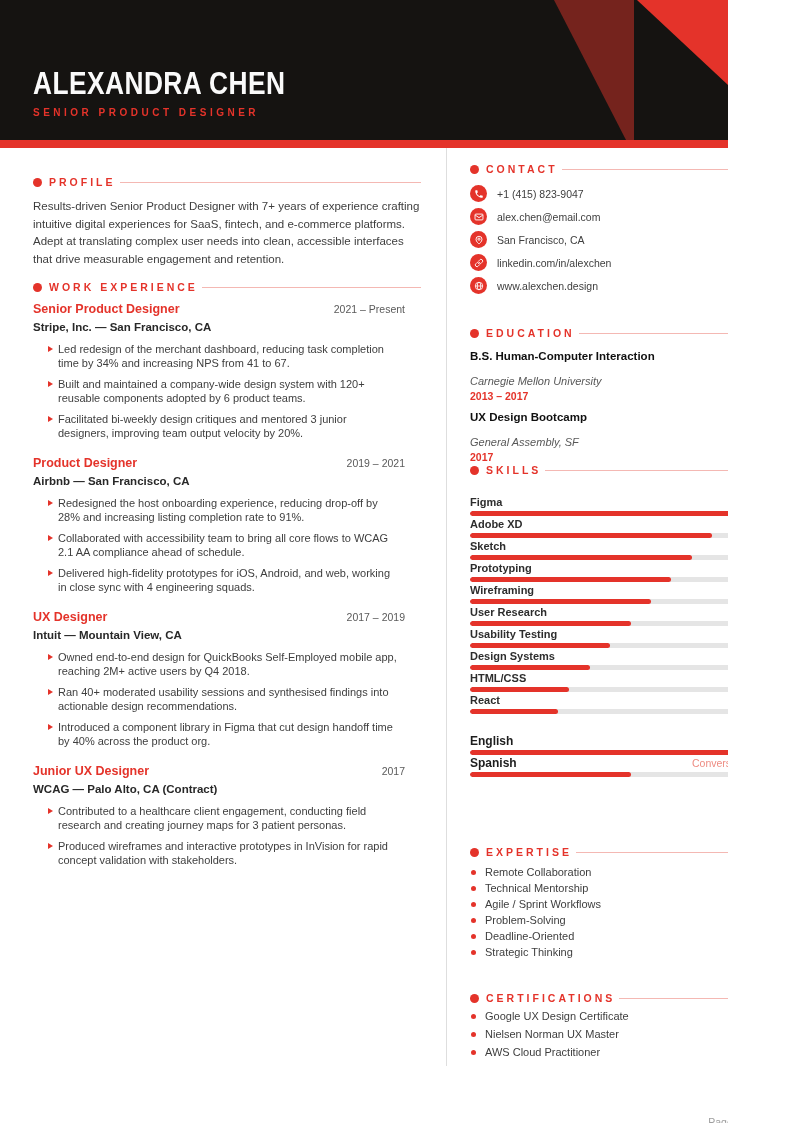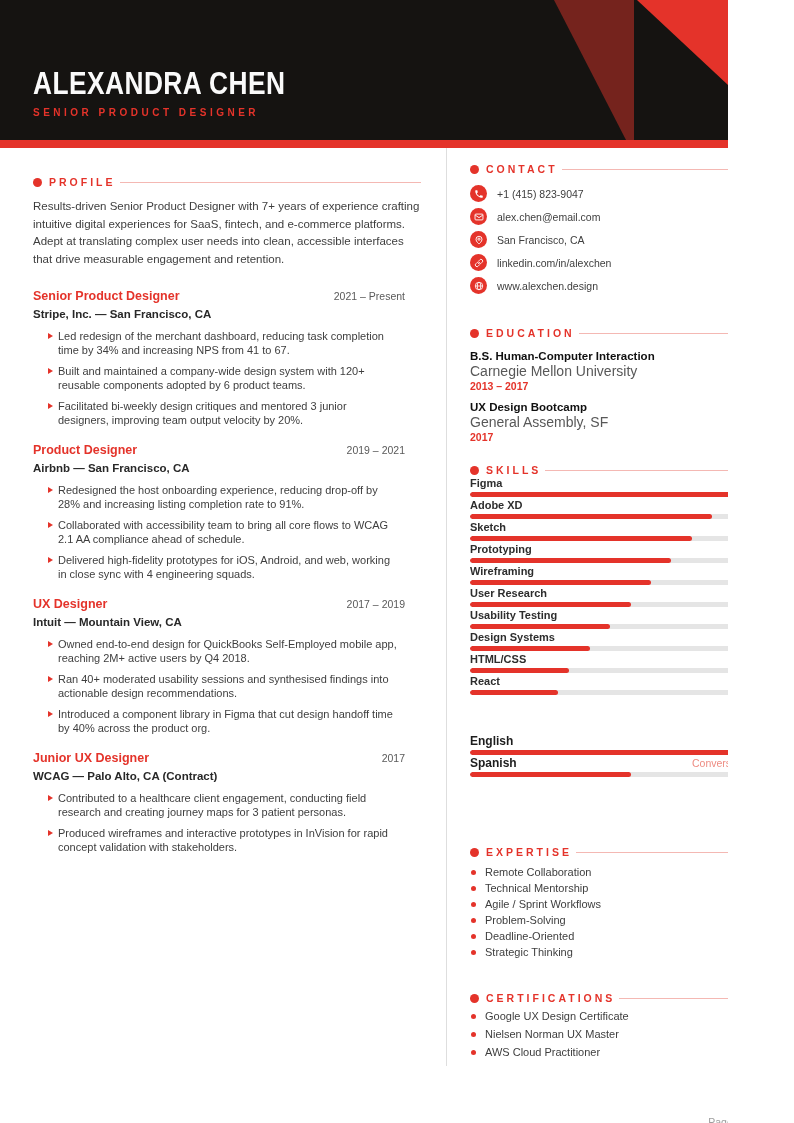--- a/index.html
+++ b/index.html
@@ -53,25 +53,25 @@
   .c-row { display:flex; align-items:center; height:17px; margin-bottom:6px; }
   .c-ic { width:17px; height:17px; border-radius:50%; background:var(--accent,#e4332a); flex:0 0 auto;
           display:flex; align-items:center; justify-content:center; }
   .c-ic svg { width:10px; height:10px; display:block; }
   .c-tx { margin-left:10px; font-size:10.5px; color:#3e3e3e; }
 
   
   .edu-list { margin-top:9px; }
   .edu { margin-bottom:7px; }
   .edu-degree { font-size:11.5px; font-weight:bold; color:#101010; line-height:14px; }
-  .edu-school { margin-top:2px; font-size:14px; color:#585858; line-height:13px; }
+  .edu-school { margin-top:12px; font-size:11px; font-style:italic; color:#585858; line-height:13px; }
   .edu-dates { margin-top:2px; font-size:10.5px; font-weight:bold; color:var(--accent,#e4332a); line-height:13px; }
 
   
-  .skill-list { margin-top:0; }
+  .skill-list { margin-top:19px; }
   .skill { margin-bottom:2px; }
   .skill-name { font-size:11px; font-weight:600; color:#2d2d2d; line-height:13px; margin-bottom:2px; }
   .bar-track { height:5px; background:#e5e5e5; border-radius:2.5px; overflow:hidden; }
   .bar-fill { height:100%; background:var(--accent,#e4332a); border-radius:2.5px; }
 
   .lang-list { margin-top:6px; }
   .lang { margin-bottom:2px; }
   .lang-head { display:flex; justify-content:space-between; align-items:baseline; line-height:13px; margin-bottom:2px; }
   .lang-name { font-size:12px; font-weight:bold; color:#1d1d1d; }
   .lang-level { font-size:10.5px; color:var(--accent-light,#ee8c82); }
@@ -119,20 +119,25 @@
     <div class="sec sec-profile">
       <div class="sec-head">
         <span class="sec-dot"></span>
         <span class="sec-label">PROFILE</span>
         <span class="sec-line"></span>
       </div>
       <div class="profile-text">Results-driven Senior Product Designer with 7+ years of experience crafting intuitive digital experiences for SaaS, fintech, and e-commerce platforms. Adept at translating complex user needs into clean, accessible interfaces that drive measurable engagement and retention.</div>
     </div>
 
     <div class="sec sec-work">
+      <div class="sec-head">
+        <span class="sec-dot"></span>
+        <span class="sec-label">WORK EXPERIENCE</span>
+        <span class="sec-line"></span>
+      </div>
       <div class="jobs">
           <div class="job">
             <div class="job-head">
               <span class="job-title">Senior Product Designer</span>
               <span class="job-date">2021 – Present</span>
             </div>
             <div class="job-co">Stripe, Inc. — San Francisco, CA</div>
             <ul class="job-bullets">
               <li><span class="tri"></span>Led redesign of the merchant dashboard, reducing task completion time by 34% and increasing NPS from 41 to 67.</li>
               <li><span class="tri"></span>Built and maintained a company-wide design system with 120+ reusable components adopted by 6 product teams.</li>

